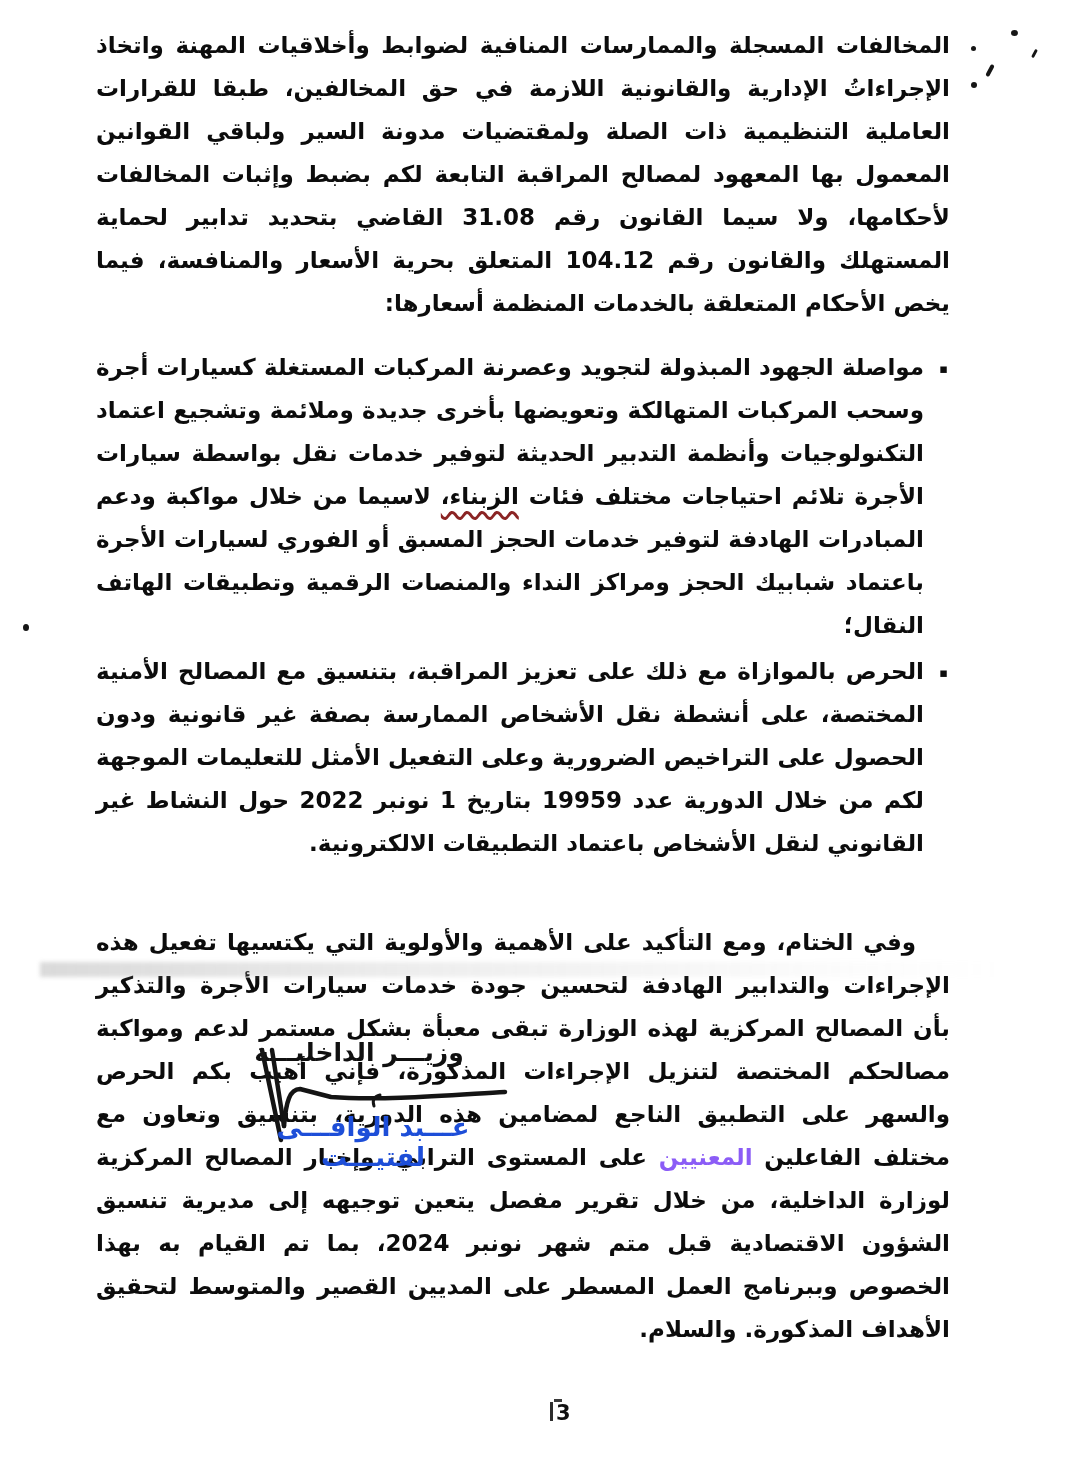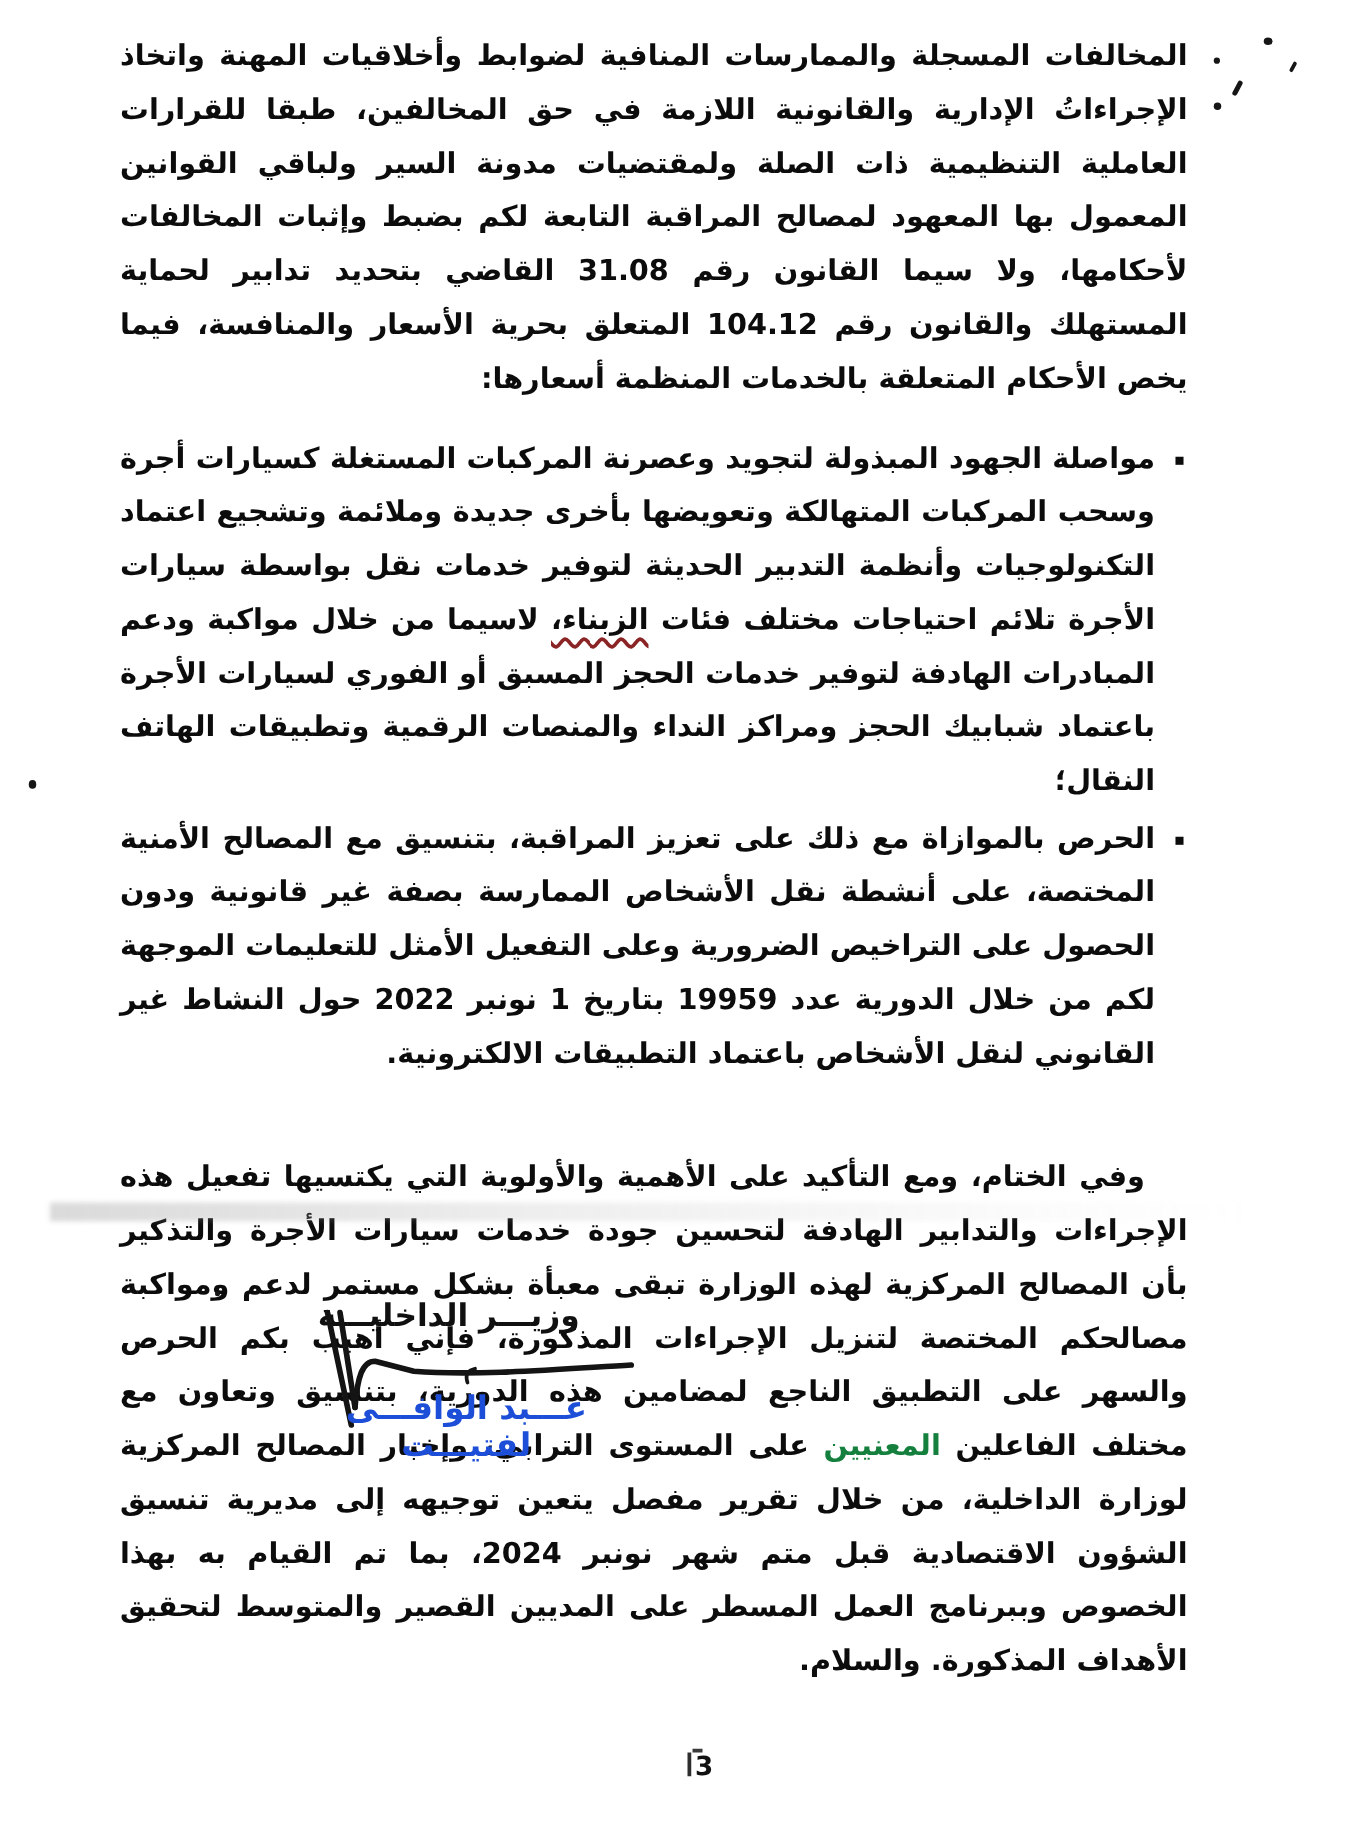--- a/index.html
+++ b/index.html
@@ -25,21 +25,21 @@
   .closing{margin-top:56px;text-indent:34px;}
   
   .red-underline{
     text-decoration-line:underline;
     text-decoration-style:wavy;
     text-decoration-color:#8b2424;
     text-decoration-thickness:2.5px;
     text-underline-offset:7px;
   }
   
-  .faint-word{color:#15803d;filter:blur(0.6px);}
+  .faint-word{color:#8b5cf6;filter:blur(0.6px);}
   
   .sig-title{
     position:absolute;left:248px;top:1038px;width:222px;text-align:center;
     direction:rtl;font-size:25px;font-weight:700;color:#101010;
   }
   .sig-name{
     position:absolute;left:228px;top:1112px;width:290px;text-align:center;
     direction:rtl;font-size:26px;font-weight:700;color:#1d4ed8;
   }
   .sig-svg{position:absolute;left:200px;top:1025px;width:360px;height:140px;}

